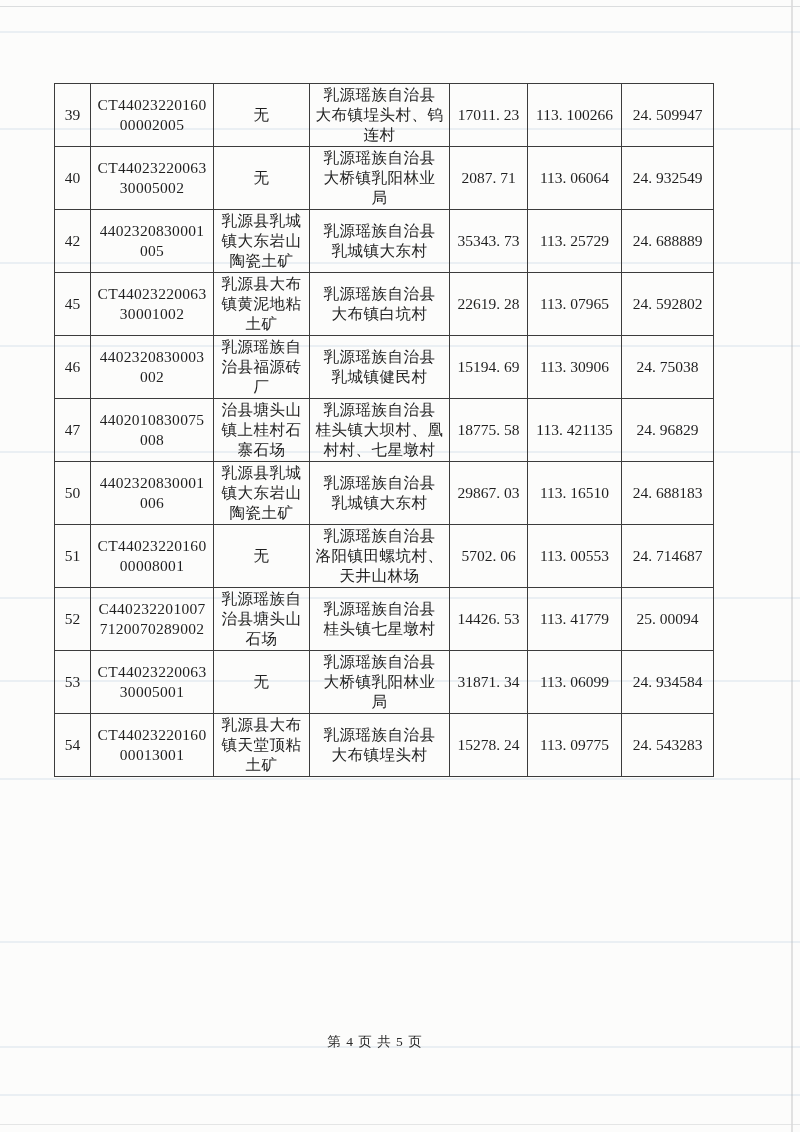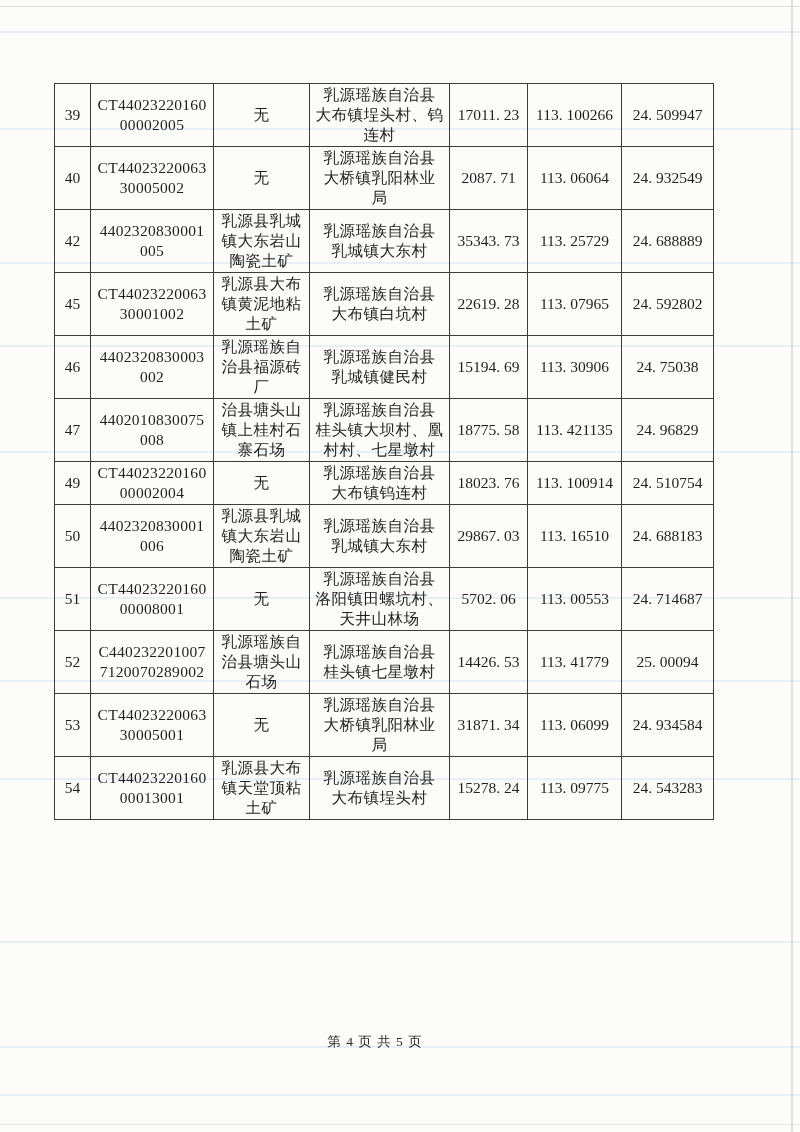--- a/index.html
+++ b/index.html
@@ -174,31 +174,20 @@
 镇上桂村石
 寨石场</td>
         <td class="cell-loc">乳源瑶族自治县
 桂头镇大坝村、凰
 村村、七星墩村</td>
         <td class="cell-area">18775. 58</td>
         <td class="cell-lon">113. 421135</td>
         <td class="cell-lat">24. 96829</td>
       </tr>
         <tr>
-        <td class="cell-no">49</td>
-        <td class="cell-code">CT44023220160
-00002004</td>
-        <td class="cell-name">无</td>
-        <td class="cell-loc">乳源瑶族自治县
-大布镇钨连村</td>
-        <td class="cell-area">18023. 76</td>
-        <td class="cell-lon">113. 100914</td>
-        <td class="cell-lat">24. 510754</td>
-      </tr>
-        <tr>
         <td class="cell-no">50</td>
         <td class="cell-code">4402320830001
 006</td>
         <td class="cell-name">乳源县乳城
 镇大东岩山
 陶瓷土矿</td>
         <td class="cell-loc">乳源瑶族自治县
 乳城镇大东村</td>
         <td class="cell-area">29867. 03</td>
         <td class="cell-lon">113. 16510</td>

